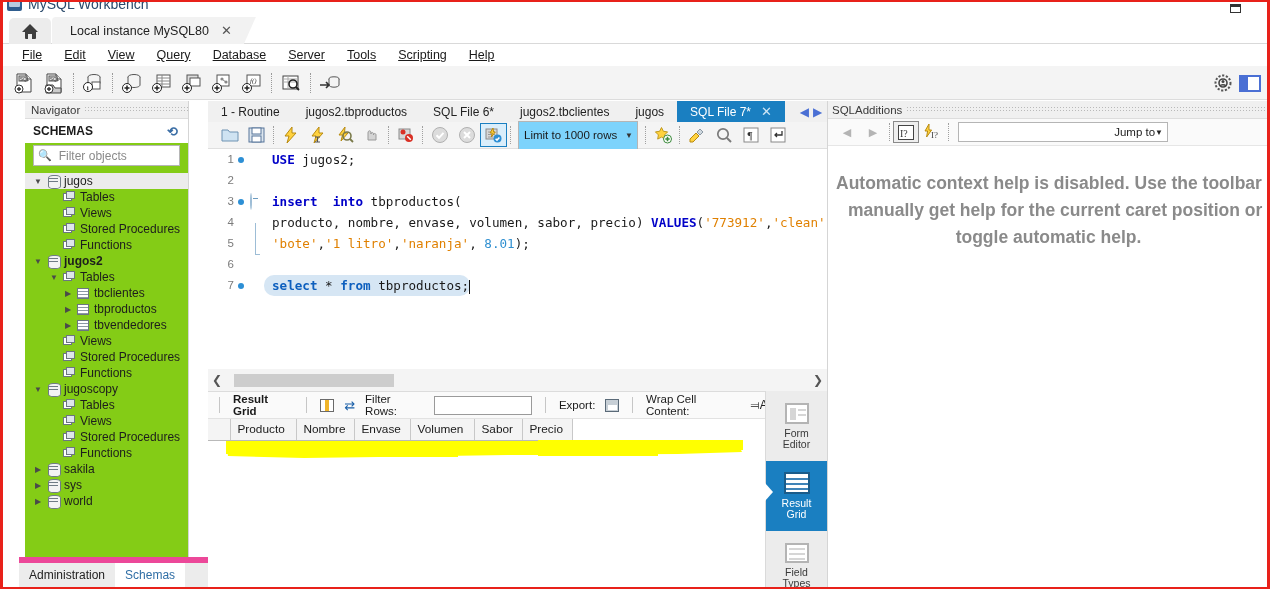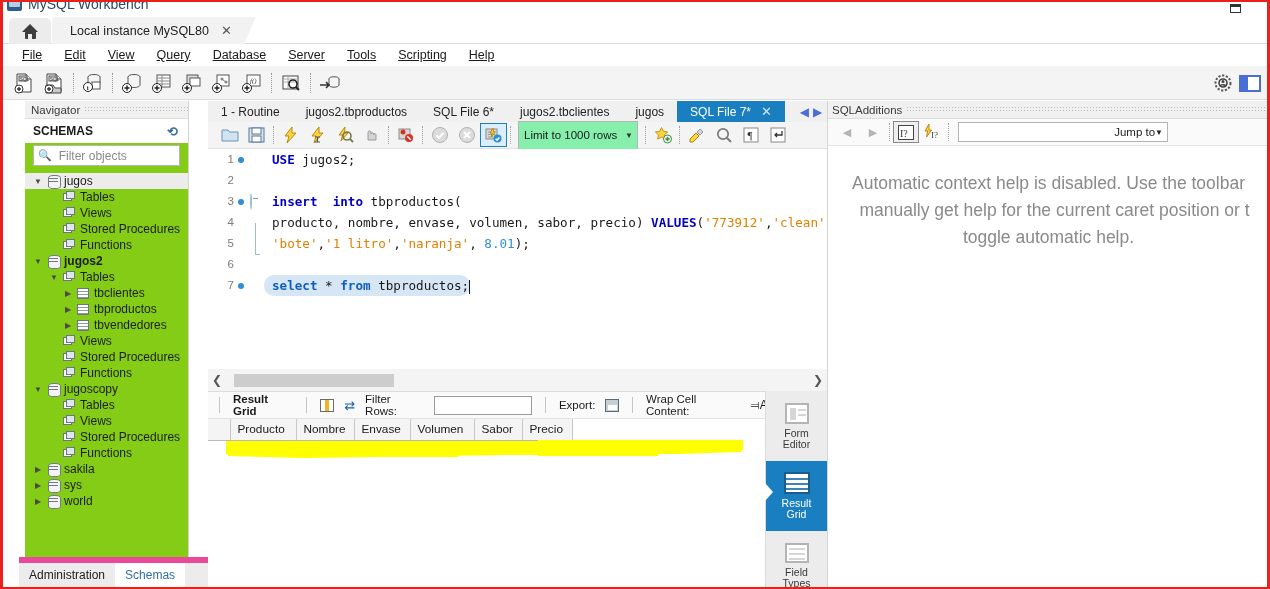--- a/index.html
+++ b/index.html
@@ -265,21 +265,21 @@
     display: flex; align-items: center; padding-left: 8px;
   }
   .sb-ic {
     width: 27px; height: 24px; display:flex; align-items:center; justify-content:center;
   }
   .sb-sep { width:1px; height:18px; border-left:1px dotted #a0a0a0; margin: 0 3px; }
   .sb-ic.boxed {
     border: 1px solid #1a7fc1; background: #daeefb;
   }
   .limitsel {
-    width: 120px; height: 29px; background: #86efac; border: 1px solid #b5b5b5;
+    width: 120px; height: 29px; background: #7dd3fc; border: 1px solid #b5b5b5;
     display: flex; align-items: center; justify-content: space-between;
     padding: 0 4px 0 5px; font-size: 11.5px; color: #1a1a1a; margin: 0 4px;
   }
   .limitsel .cv { font-size: 8px; color: #333; }
 
   
   .editor {
     position: absolute; left: 205px; top: 147px; right: 440px; height: 220px;
     background: #ffffff;
     overflow: hidden;
@@ -473,21 +473,21 @@
   .sa-ic { width: 26px; height: 22px; display:flex; align-items:center; justify-content:center; }
   .sa-ic.boxed { border: 1px solid #8a8a8a; background: #efefef; }
   .jumpto {
     width: 210px; height: 20px; border: 1px solid #b5b5b5; background: #fff;
     display: flex; align-items: center; justify-content: flex-end;
     padding: 0 4px 0 6px; font-size: 11.5px; margin-left: 6px;
   }
   .jumpto .cv { font-size: 8px; }
   .sa-msg {
     padding: 24px 6px 0 8px;
-    font-size: 17.5px; font-weight: normal; color: #8a8a8a;
+    font-size: 17.5px; font-weight: bold; color: #8a8a8a;
     line-height: 27px; text-align: center;
     white-space: nowrap;
     overflow: hidden;
   }
   .sa-msg .ln { display: block; }
   .sa-msg .ln2 { margin-left: 12px; }
 </style>
 </head>
 <body>
 

